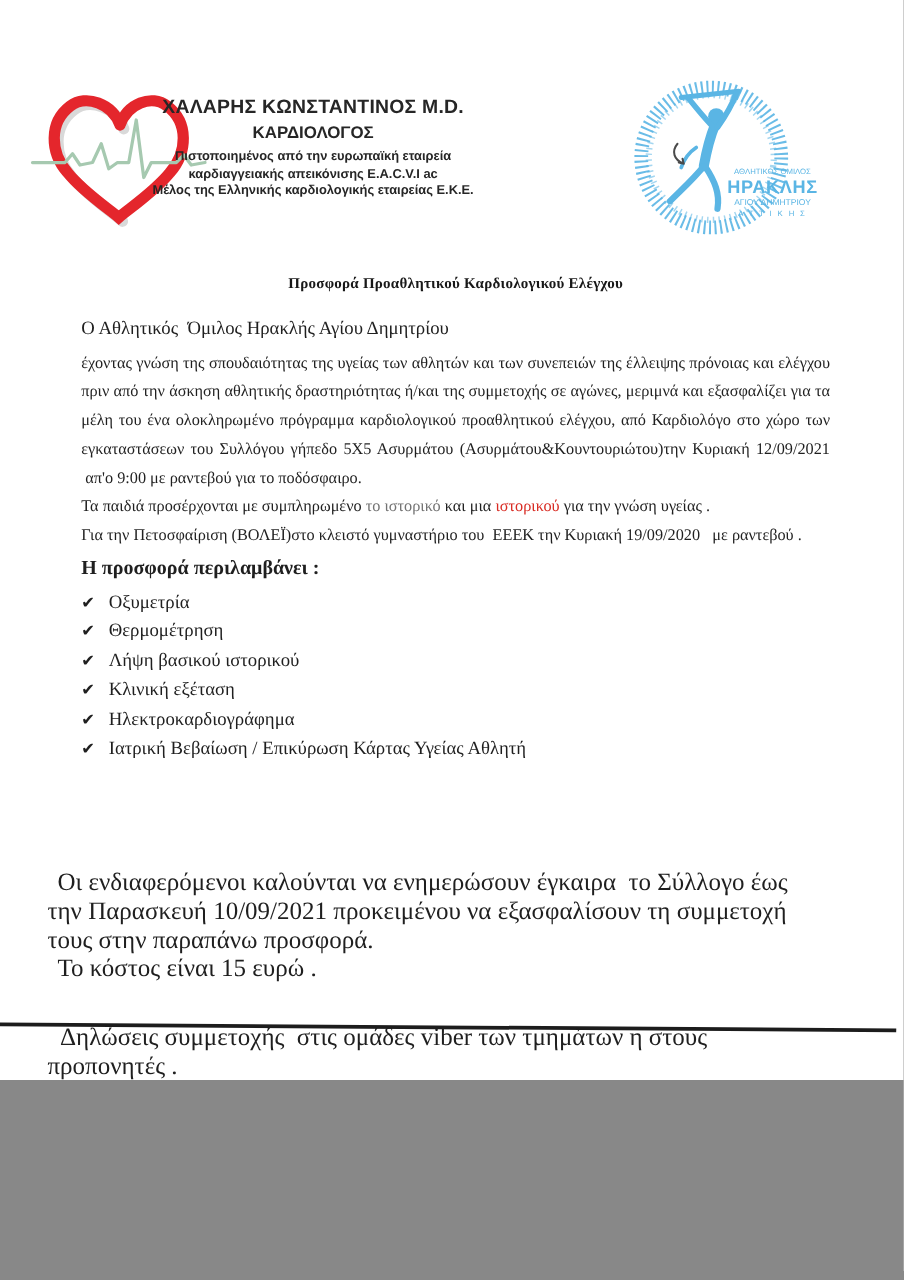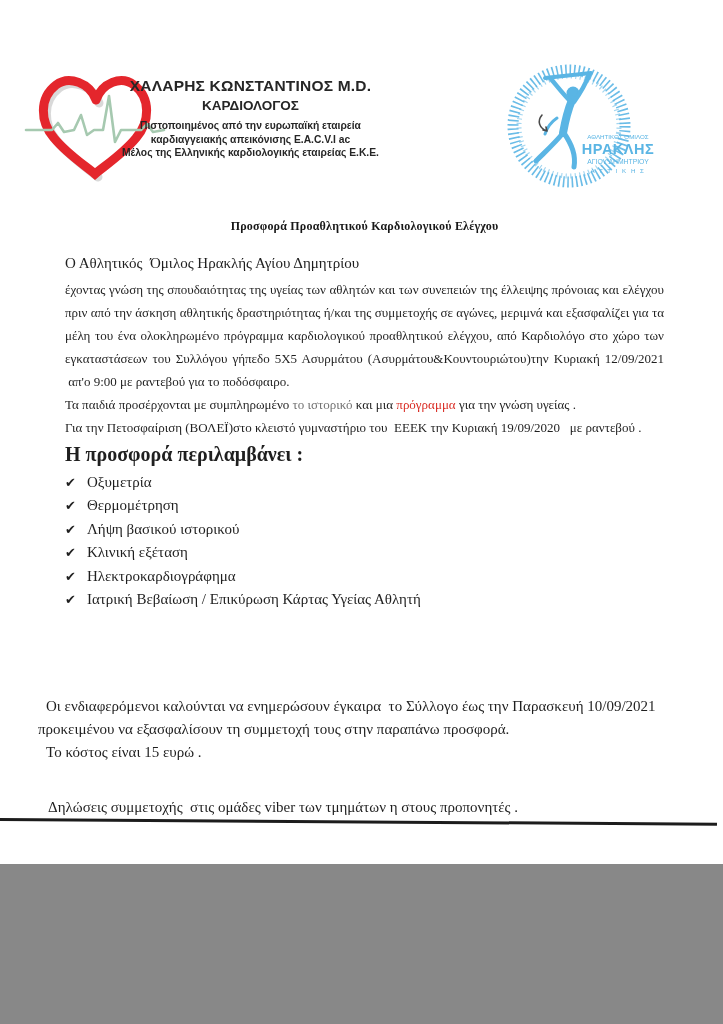--- a/index.html
+++ b/index.html
@@ -29,27 +29,27 @@
   .club-logo { position: absolute; left: 487px; top: 58px; }
 
   
   .content { position: absolute; left: 65px; right: 59px; top: 219px; }
   .doc-title {
     font-size: 12px; font-weight: bold; text-align: center;
     margin-bottom: 15px; letter-spacing: .2px; color: #181818;
   }
   .intro-line { font-size: 15px; line-height: 28.5px; }
   .para { font-size: 13px; line-height: 23px; text-align: justify; }
-  .list-heading { font-size: 20px; font-weight: bold; line-height: 27px; margin-top: 2px; }
+  .list-heading { font-size: 16px; font-weight: bold; line-height: 27px; margin-top: 2px; }
   .check-list { list-style: none; margin-top: 3px; }
   .check-list li { font-size: 15px; line-height: 22.5px; }
   .check-mark { font-family: "DejaVu Sans", sans-serif; font-size: 13px; margin-right: 11px; }
 
   .closing { position: absolute; left: 38px; right: 62px; top: 695px; }
-  .closing p { font-size: 15px; line-height: 23px; }
+  .closing p { font-size: 20px; line-height: 23px; }
   .closing .p-first  { text-indent: 8px; }
   .closing .p-cost   { text-indent: 8px; }
   .closing .p-signup { margin-top: 32px; text-indent: 10px; }
 
   .footer-rule {
     position: absolute; left: 0; top: 818px; width: 717px; height: 2.6px;
     background: #1c1c1c; transform: rotate(0.38deg); transform-origin: left center;
   }
 </style>
 </head>
@@ -97,21 +97,21 @@
       <text x="131" y="115" font-size="6.2" letter-spacing="1.5">Α Τ Τ Ι Κ Η Σ</text>
     </g>
   </svg>
 
   <div class="content">
     <h1 class="doc-title">Προσφορά Προαθλητικού Καρδιολογικού Ελέγχου</h1>
 
     <p class="intro-line">Ο Αθλητικός &nbsp;Όμιλος Ηρακλής Αγίου Δημητρίου</p>
 
     <p class="para"><span>έχοντας γνώση της σπουδαιότητας της υγείας των αθλητών και των συνεπειών της έλλειψης πρόνοιας και ελέγχου πριν από την άσκηση αθλητικής δραστηριότητας ή/και της συμμετοχής σε αγώνες, μεριμνά και εξασφαλίζει για τα μέλη του ένα ολοκληρωμένο πρόγραμμα καρδιολογικού προαθλητικού ελέγχου, από Καρδιολόγο στο χώρο των εγκαταστάσεων του Συλλόγου γήπεδο 5Χ5 Ασυρμάτου (Ασυρμάτου&amp;Κουντουριώτου)την Κυριακή 12/09/2021 &nbsp;απ'ο 9:00 με ραντεβού για το ποδόσφαιρο.</span></p>
-    <p class="para"><span>Τα παιδιά προσέρχονται με συμπληρωμένο </span><span style="color: #737373;">το ιστορικό</span><span> και μια </span><span style="color: rgb(217, 43, 35);">πρόγραμμα</span><span> για την γνώση υγείας .</span></p>
+    <p class="para"><span>Τα παιδιά προσέρχονται με συμπληρωμένο </span><span style="color: #737373;">το ιστορικό</span><span> και μια </span><span style="color: rgb(217, 43, 35);">ιστορικού</span><span> για την γνώση υγείας .</span></p>
     <p class="para"><span>Για την Πετοσφαίριση (ΒΟΛΕΪ)στο κλειστό γυμναστήριο του &nbsp;ΕΕΕΚ την Κυριακή 19/09/2020 &nbsp; με ραντεβού .</span></p>
 
     <p class="list-heading">Η προσφορά περιλαμβάνει :</p>
 
     <ul class="check-list">
       <li><span class="check-mark">✔</span><span>Οξυμετρία</span></li>
       <li><span class="check-mark">✔</span><span>Θερμομέτρηση</span></li>
       <li><span class="check-mark">✔</span><span>Λήψη βασικού ιστορικού</span></li>
       <li><span class="check-mark">✔</span><span>Κλινική εξέταση</span></li>
       <li><span class="check-mark">✔</span><span>Ηλεκτροκαρδιογράφημα</span></li>

